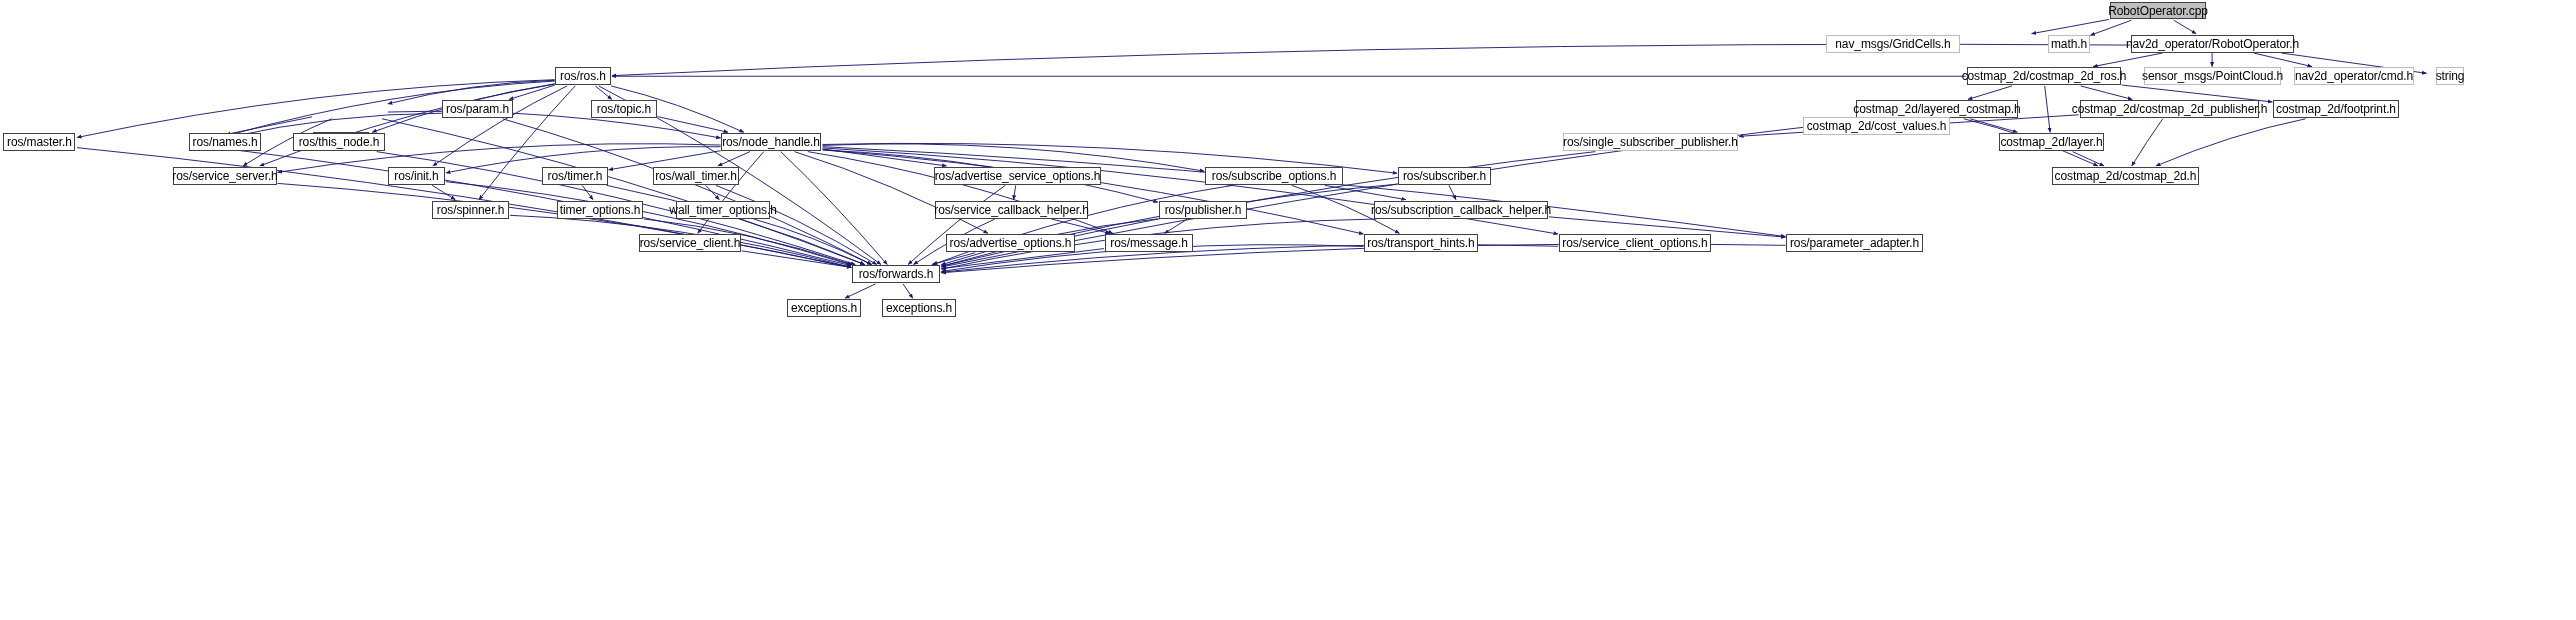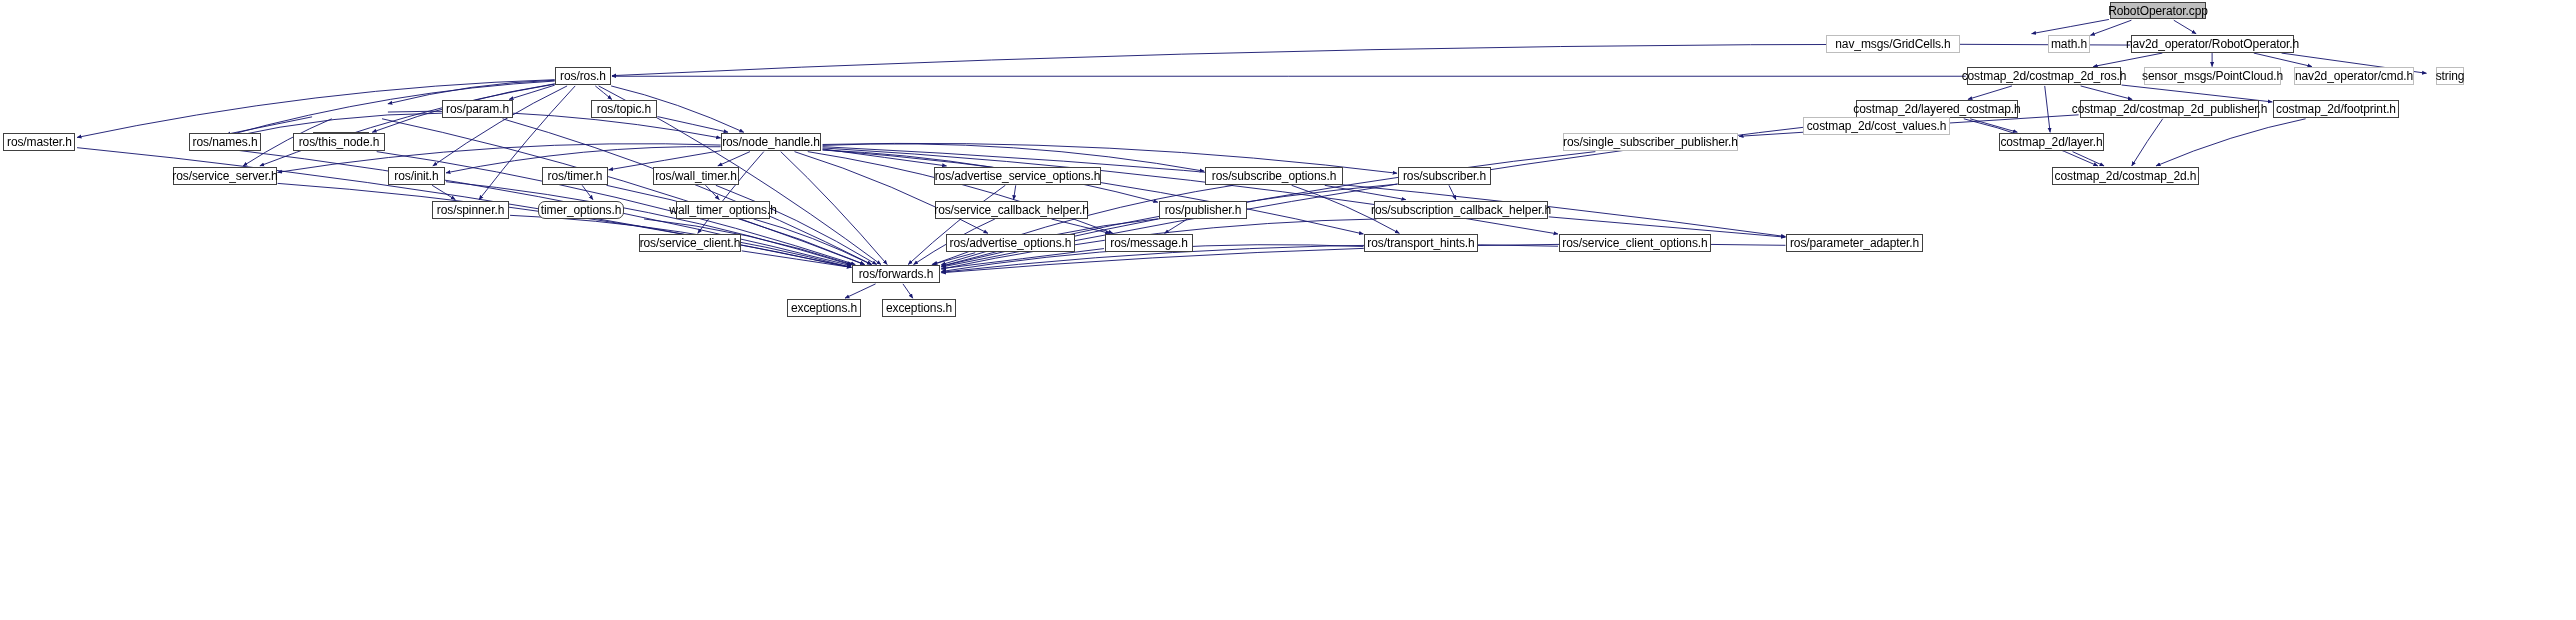--- a/index.html
+++ b/index.html
@@ -228,21 +228,21 @@
     </div>
     <div class="node strong" style="left: 1205px; top: 167px; width: 138px;">
       <span class="lbl">ros/subscribe_options.h</span>
     </div>
     <div class="node strong" style="left: 1398px; top: 167px; width: 93px;">
       <span class="lbl">ros/subscriber.h</span>
     </div>
     <div class="node strong" style="left: 432px; top: 201px; width: 77px;">
       <span class="lbl">ros/spinner.h</span>
     </div>
-    <div class="node strong" style="left: 538px; top: 201px; width: 86px; border-radius: 7px;">
+    <div class="node strong" style="left: 557px; top: 201px; width: 86px;">
       <span class="lbl">timer_options.h</span>
     </div>
     <div class="node strong" style="left: 676px; top: 201px; width: 94px;">
       <span class="lbl">wall_timer_options.h</span>
     </div>
     <div class="node strong" style="left: 935px; top: 201px; width: 153px;">
       <span class="lbl">ros/service_callback_helper.h</span>
     </div>
     <div class="node strong" style="left: 1159px; top: 201px; width: 88px;">
       <span class="lbl">ros/publisher.h</span>

